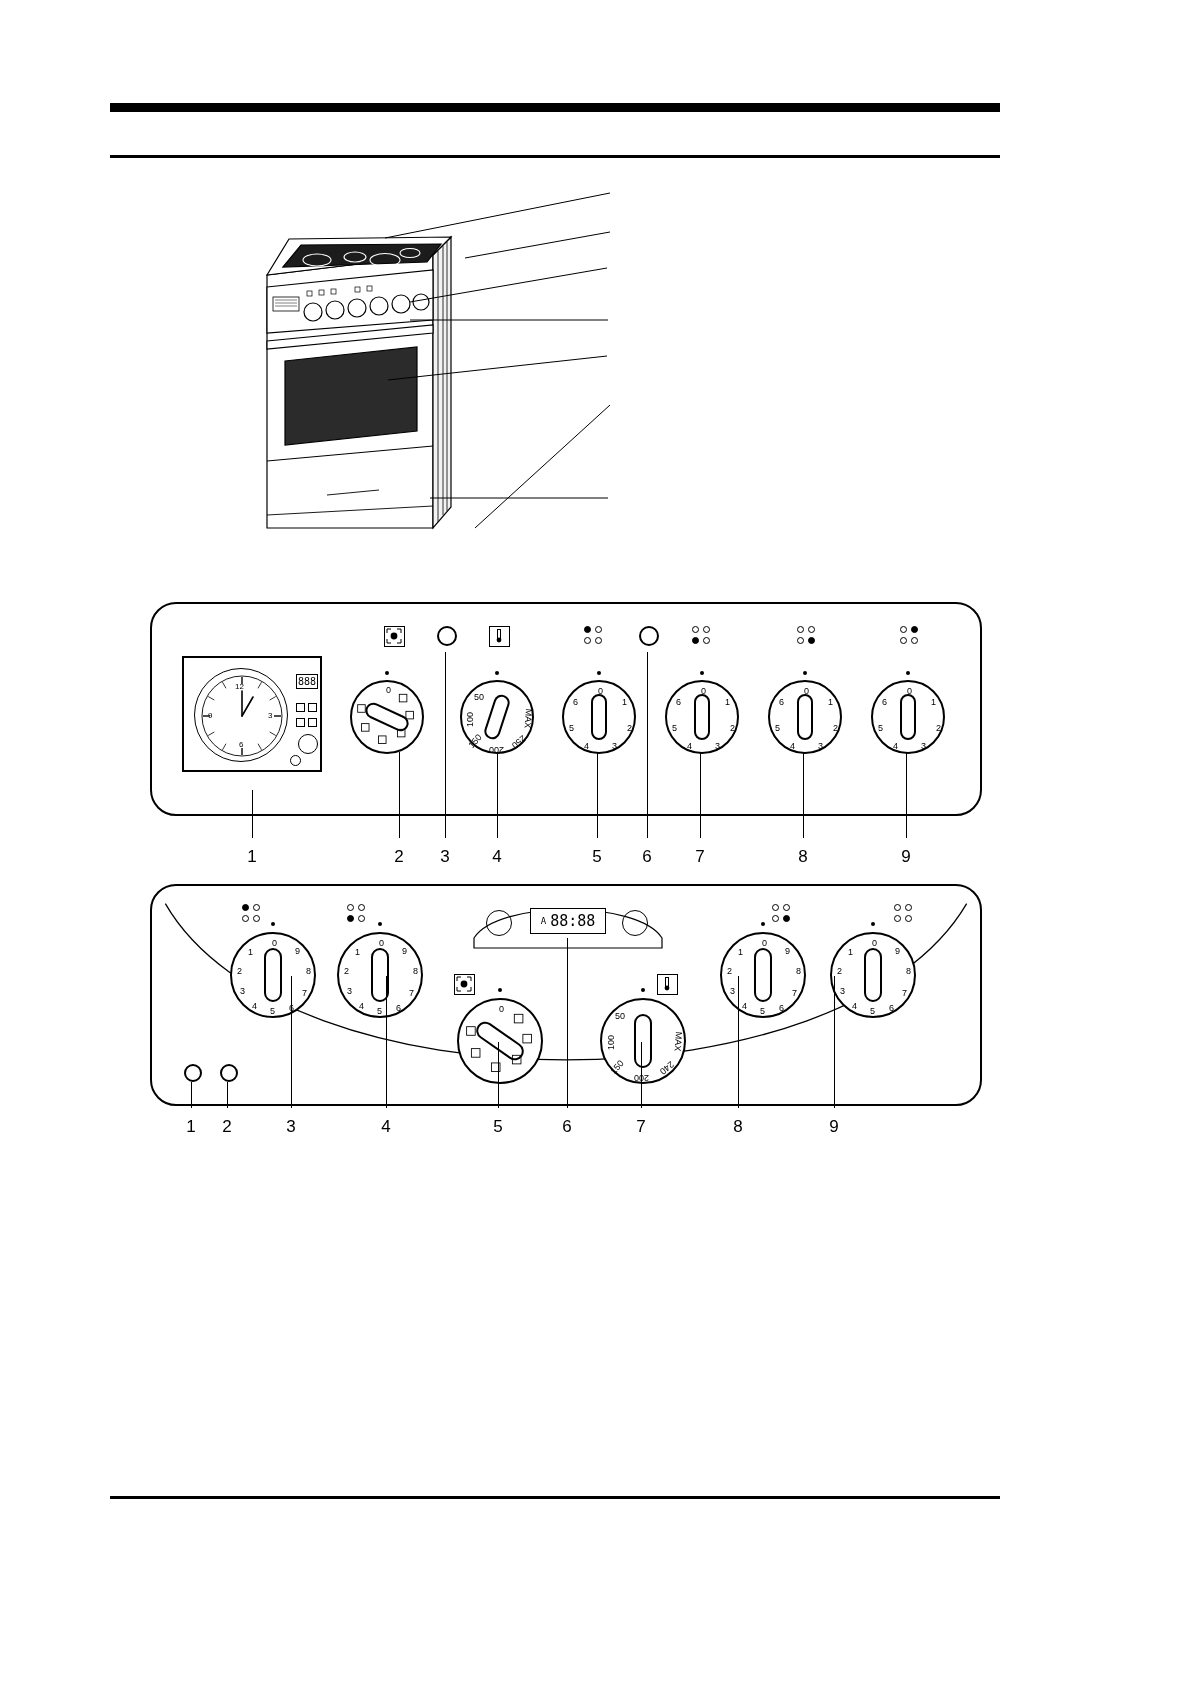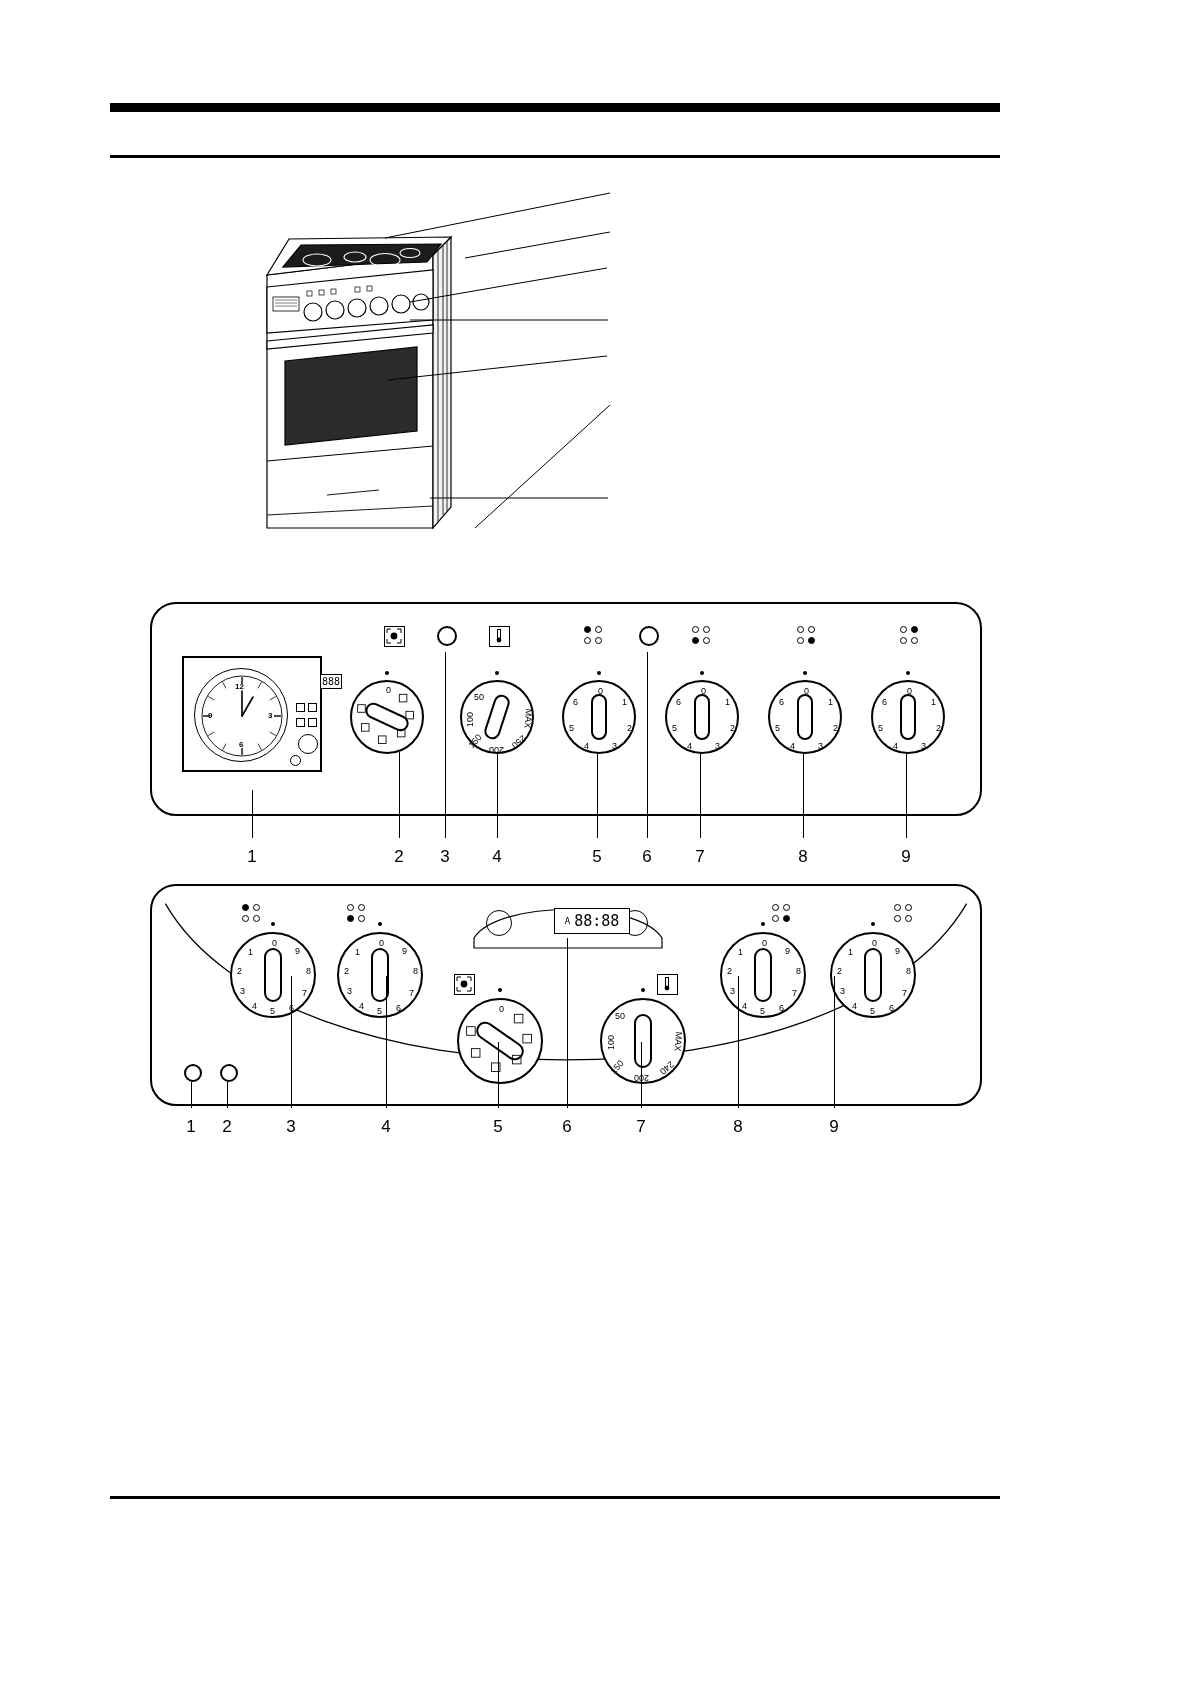--- a/index.html
+++ b/index.html
@@ -152,38 +152,36 @@
     border: 2px solid #000;
     background: #fff;
     box-sizing: border-box;
   }
   .clock-face {
     position: absolute;
     border: 1.6px solid #000;
     border-radius: 50%;
     background: #fff;
     box-sizing: border-box;
-    font-weight: bold;
   }
   .clock-num {
     position: absolute;
     font-size: 8px;
     line-height: 8px;
   }
   .lcd {
     position: absolute;
     border: 1.4px solid #000;
     background: #fff;
     box-sizing: border-box;
     font-family: "DejaVu Sans Mono", monospace;
     display: flex;
     align-items: center;
     justify-content: center;
     letter-spacing: 0px;
-    margin-left: 24px;
   }
 
   
   .callout-num {
     position: absolute;
     font-size: 17px;
     line-height: 17px;
     text-align: center;
     width: 20px;
   }

